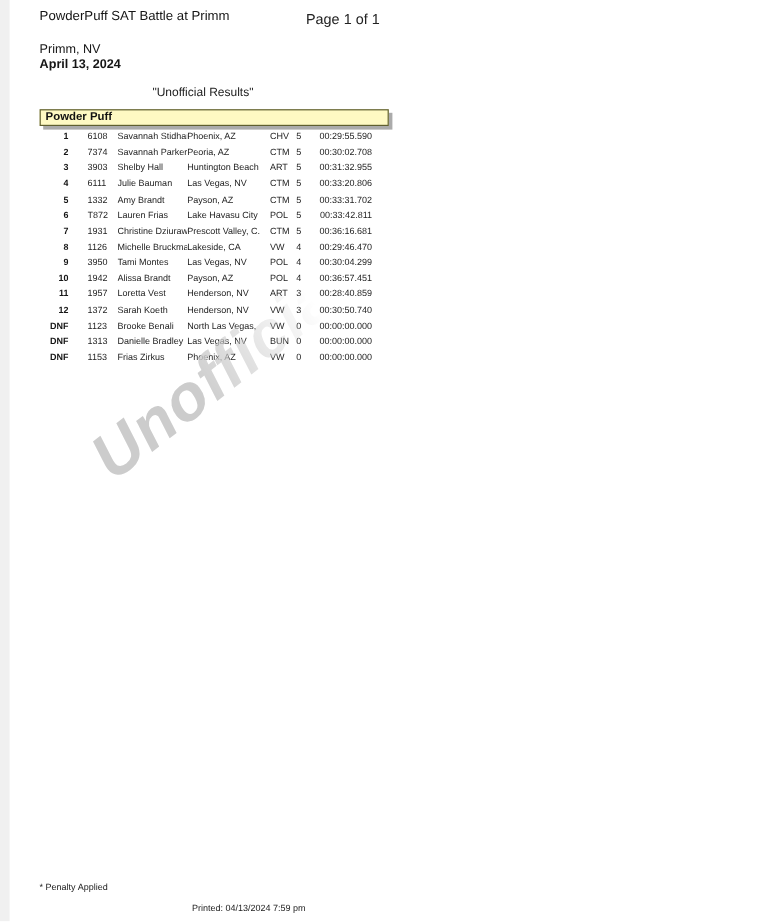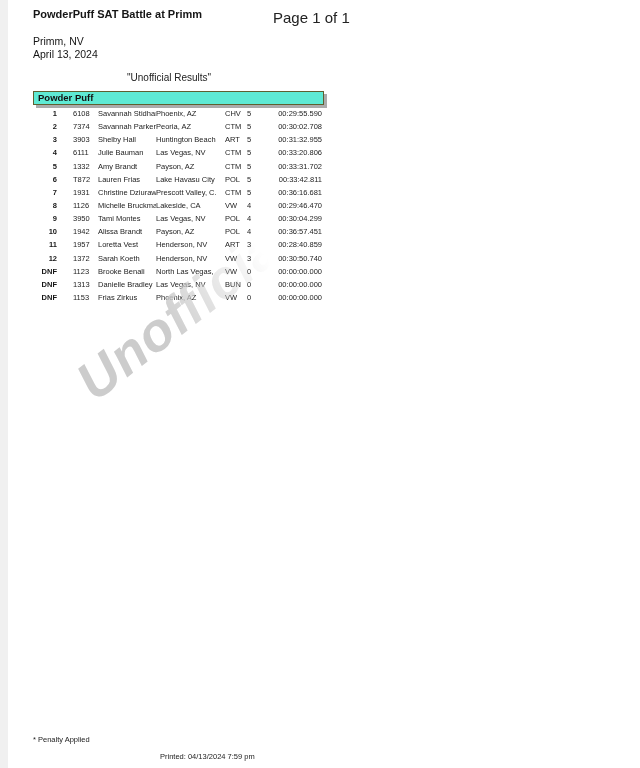--- a/index.html
+++ b/index.html
@@ -9,44 +9,44 @@
     background:#ffffff;
     font-family:"Liberation Sans", sans-serif;
     color:#1f1f1f;
     overflow:hidden;
   }
   #left-edge{
     position:absolute;left:0;top:0;width:8px;height:768px;
     background:#f0f0f0;
   }
   .abs{position:absolute;white-space:nowrap;}
-  #doc-title{left:33px;top:8px;font-size:11px;font-weight:bold;color:#151515;}
-  #page-label{left:273px;top:9px;font-size:15px;color:#222;}
+  #doc-title{left:33px;top:8px;font-size:11px;font-weight:normal;color:#151515;}
+  #page-label{left:255px;top:9px;font-size:12px;color:#222;}
   #location-line{left:33px;top:35px;font-size:10.5px;font-weight:normal;color:#151515;}
-  #date-line{left:33px;top:48px;font-size:10.5px;font-weight:normal;color:#151515;}
+  #date-line{left:33px;top:48px;font-size:10.5px;font-weight:bold;color:#151515;}
   #results-note{left:127px;top:72px;font-size:10px;color:#222;}
   #section-banner{
     left:33px;top:91px;width:285px;height:12px;
     background:#ffff00;
     border:1px solid #5f5f30;
     box-shadow:3px 3px 0 #ababab;
     line-height:12px;
     padding-left:4px;
     font-size:9.5px;font-weight:bold;color:#111;
   }
   #results-table{left:33px;top:107px;width:290px;}
   .trow{position:relative;height:13.15px;line-height:13.15px;font-size:7.5px;}
   .cell{position:absolute;top:0;white-space:nowrap;overflow:hidden;color:#232323;}
   .c-pos {left:0;    width:24px; text-align:right; font-weight:bold; color:#161616;}
   .c-num {left:40px; width:26px;}
   .c-name{left:65px; width:58px;}
   .c-city{left:123px;width:67px;}
   .c-cls {left:192px;width:26px;}
   .c-laps{left:210px;width:12px;text-align:center;}
-  .c-time{left:236px;width:53px;text-align:right;}
+  .c-time{left:224px;width:53px;text-align:right;}
   #watermark{
     left:100px;top:355px;
     font-size:54px;line-height:54px;
     font-style:italic;font-weight:bold;
     color:#cccccc;
     transform:rotate(-38deg);
     transform-origin:0 100%;
     letter-spacing:1px;
     -webkit-mask-image:linear-gradient(90deg,#000 0%,#000 40%,rgba(0,0,0,0) 88%);
     mask-image:linear-gradient(90deg,#000 0%,#000 40%,rgba(0,0,0,0) 88%);
@@ -59,21 +59,21 @@
 
 <div id="page">
   <div id="left-edge"></div>
 
   <div id="doc-title" class="abs">PowderPuff SAT Battle at Primm</div>
   <div id="page-label" class="abs">Page 1 of 1</div>
   <div id="location-line" class="abs">Primm, NV</div>
   <div id="date-line" class="abs">April 13, 2024</div>
   <div id="results-note" class="abs">"Unofficial Results"</div>
 
-  <div id="section-banner" class="abs" style="background: #5eead4;">Powder Puff</div>
+  <div id="section-banner" class="abs" style="background: #fef9c3;">Powder Puff</div>
 
   <div id="results-table" class="abs">
       <div class="trow">
         <span class="cell c-pos">1</span>
         <span class="cell c-num">6108</span>
         <span class="cell c-name">Savannah Stidham</span>
         <span class="cell c-city">Phoenix, AZ</span>
         <span class="cell c-cls">CHV</span>
         <span class="cell c-laps">5</span>
         <span class="cell c-time">00:29:55.590</span>

